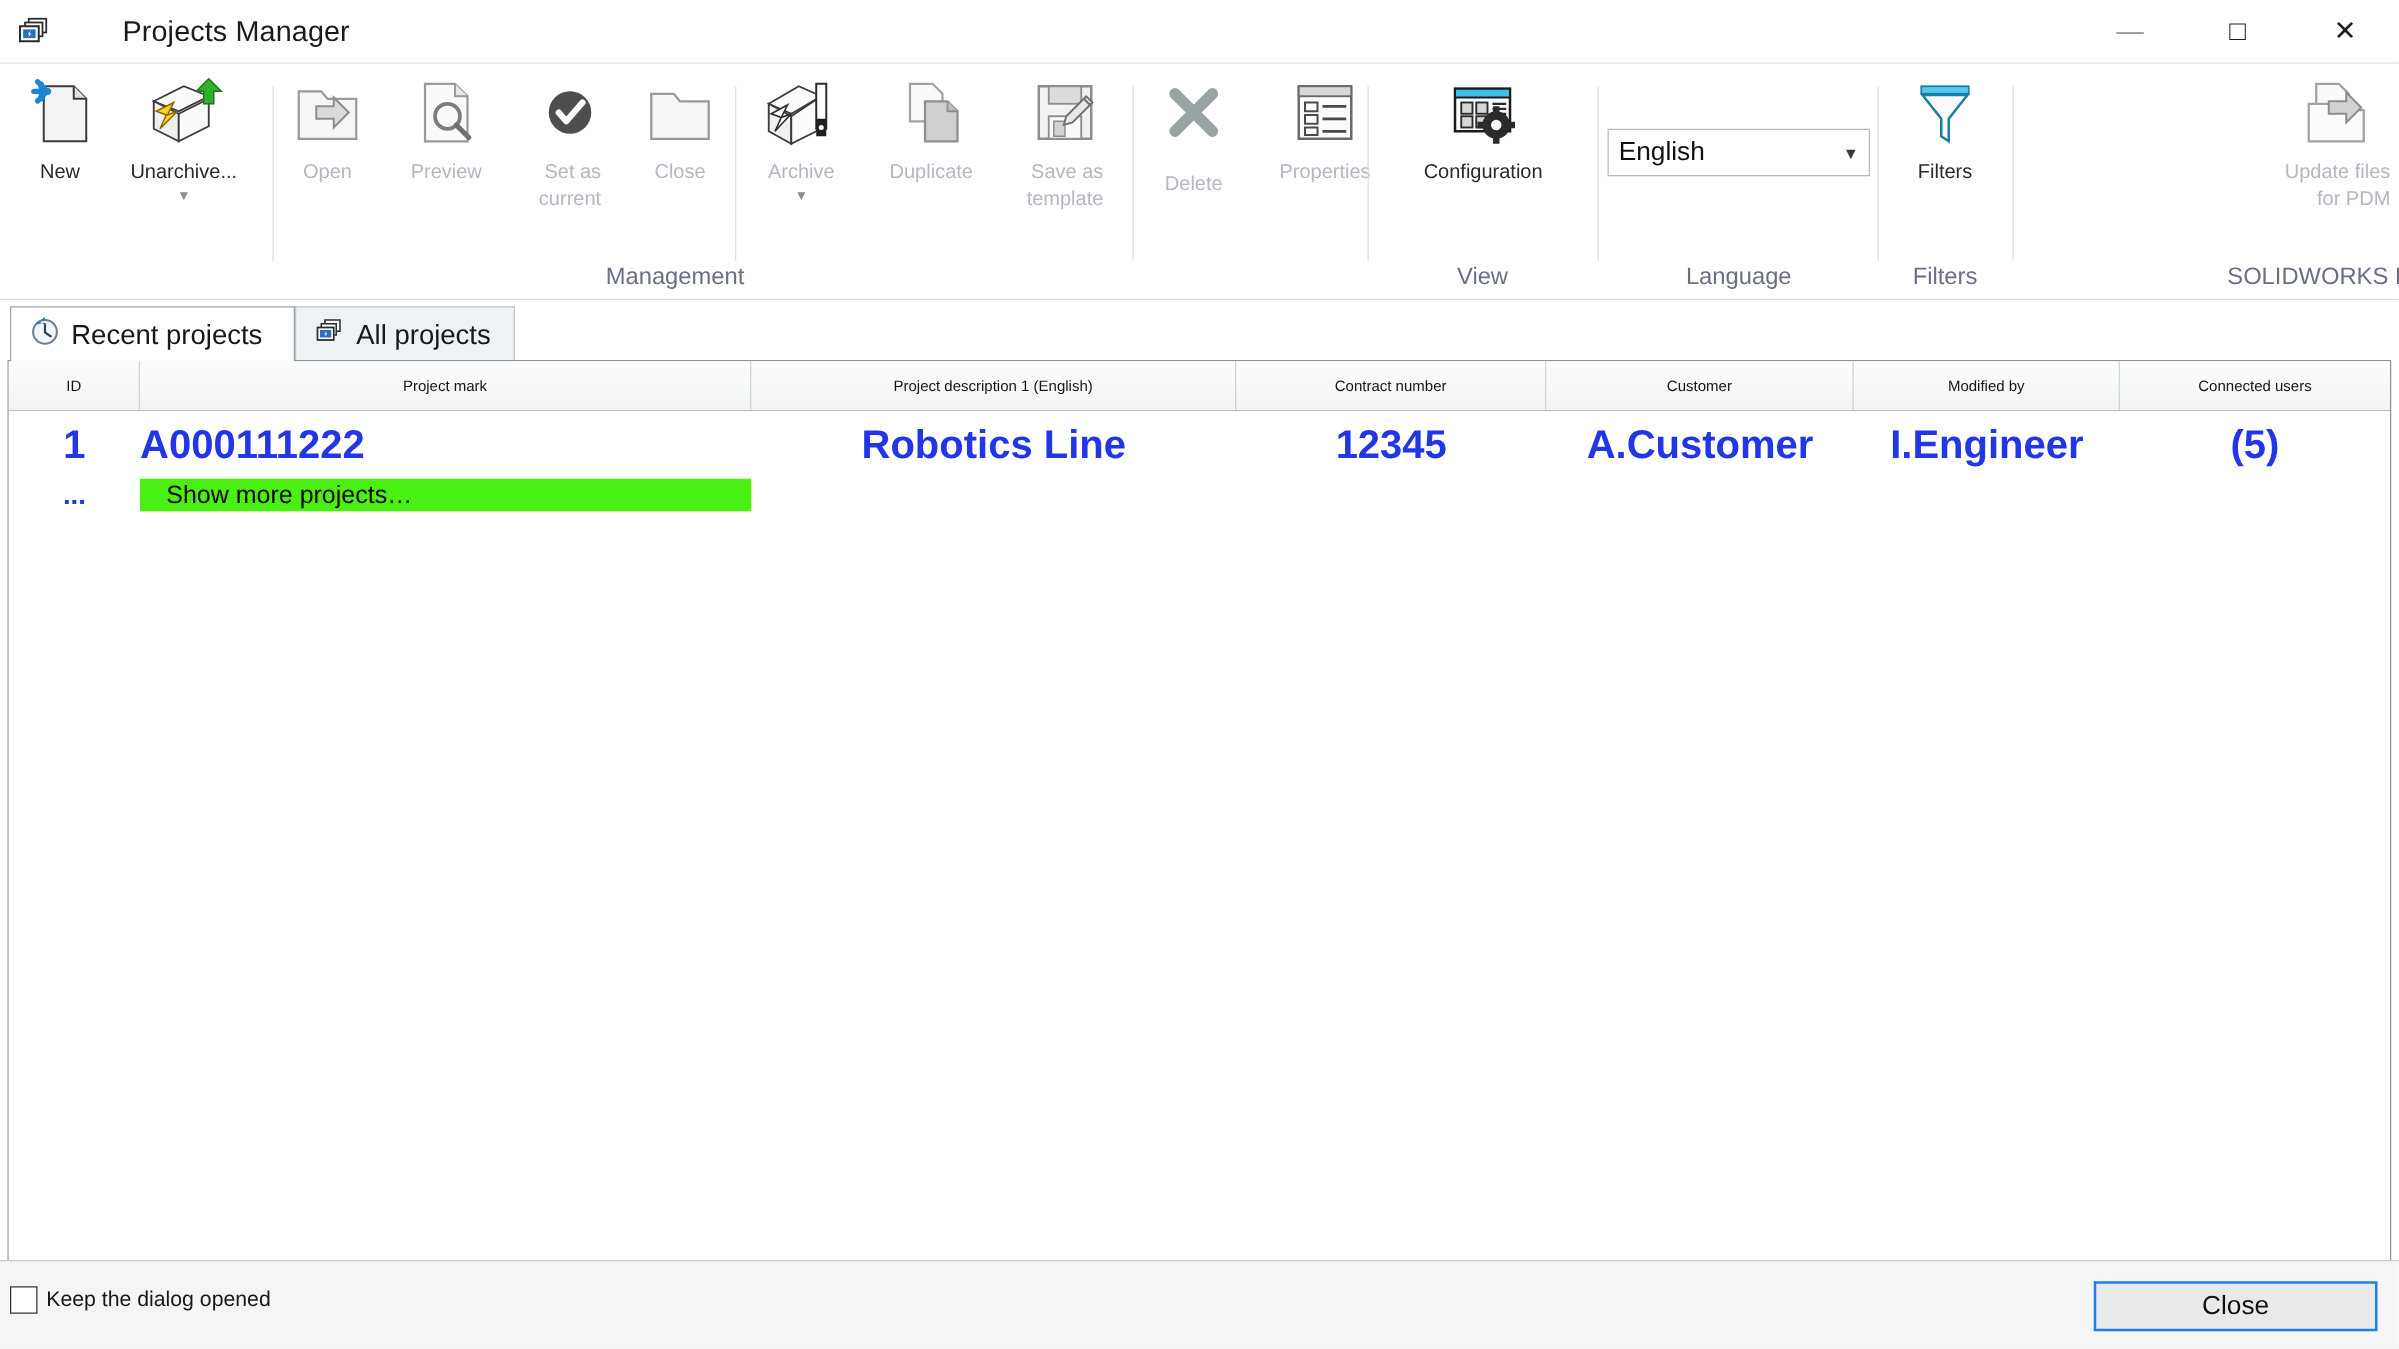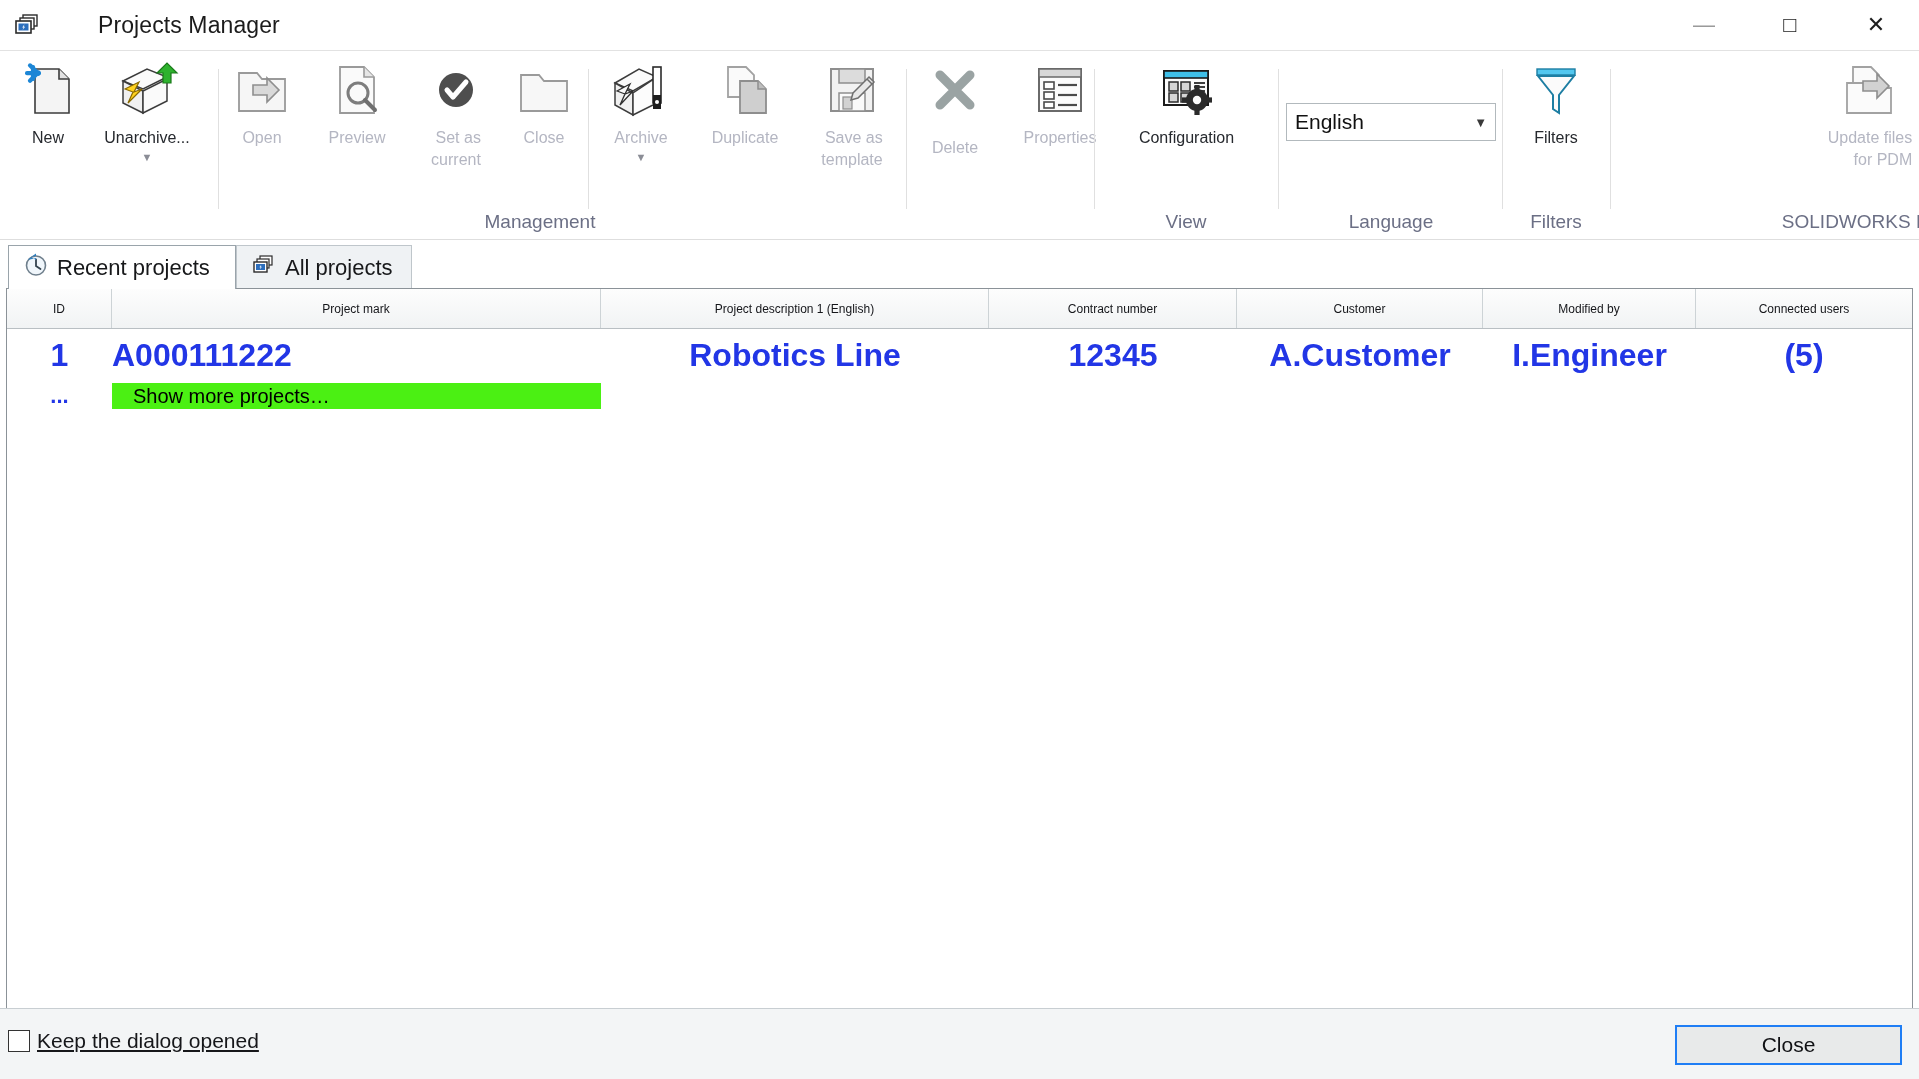--- a/index.html
+++ b/index.html
@@ -117,21 +117,21 @@
   .footer {
     position: absolute; left: 0; bottom: 0; width: 1919px; height: 71px;
     background: #f3f5f6; border-top: 1px solid #c8ced2;
   }
   .chkrow {
     position: absolute; left: 8px; top: 20px; display: flex; align-items: center; gap: 7px;
   }
   .chkbox {
     width: 22px; height: 22px; border: 1px solid #333; background: #ffffff;
   }
-  .chklabel { font-size: 21px; color: #16171a; text-decoration: underline; }
+  .chklabel { font-size: 17px; color: #16171a; }
   .closebtn {
     position: absolute; right: 17px; top: 16px; width: 227px; height: 40px;
     background: #e8eaea; border: 2px solid #1f7ef5;
     display: flex; align-items: center; justify-content: center;
     font-size: 21px; color: #101114; font-family: "Liberation Sans", sans-serif;
   }
 </style>
 </head>
 <body>
 

